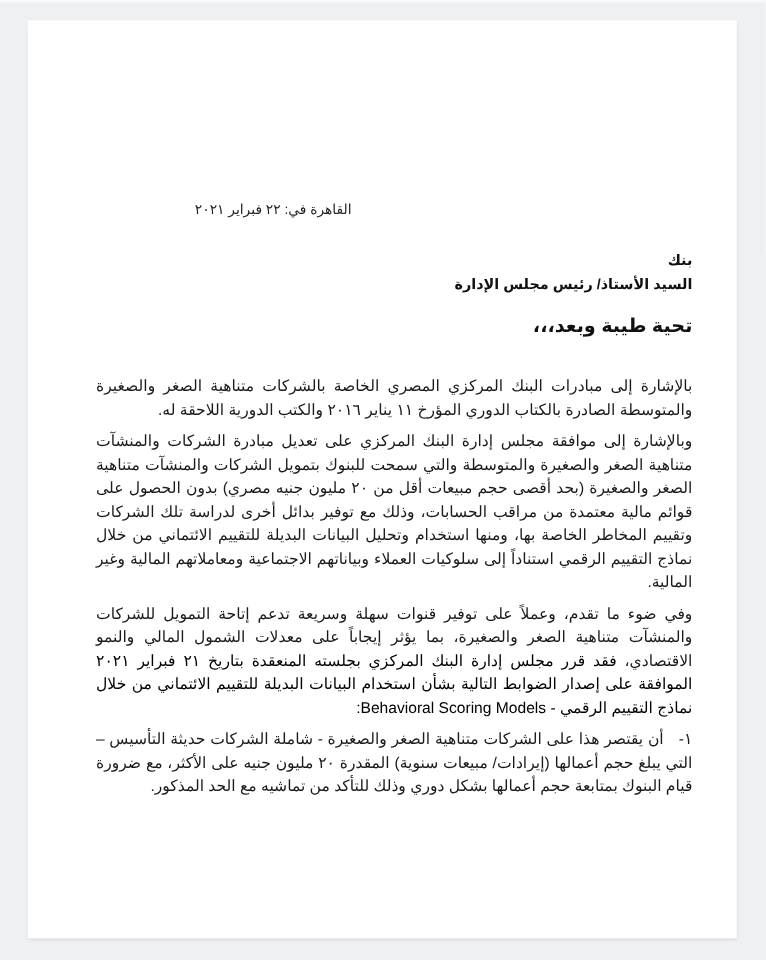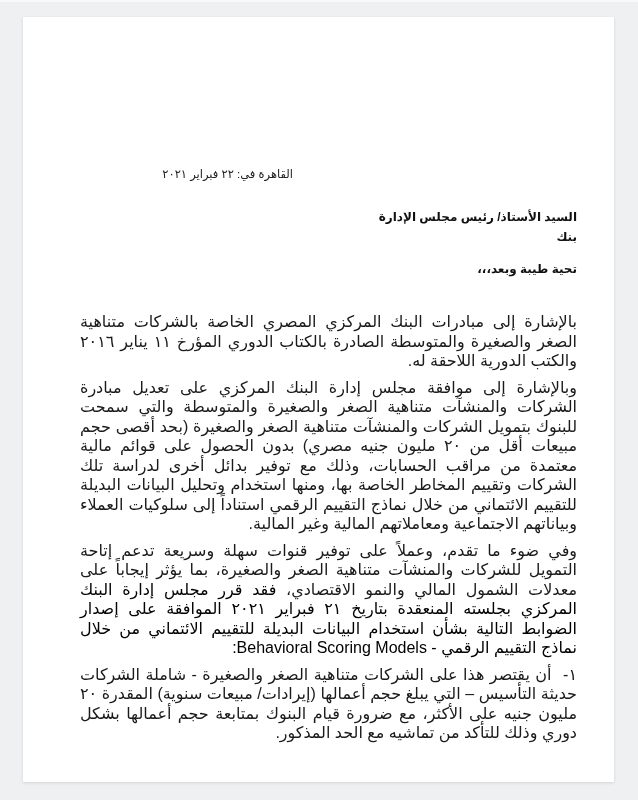--- a/index.html
+++ b/index.html
@@ -22,43 +22,43 @@
   .date {
     position:absolute; left:110px; top:150px; width:160px;
     font-size:11.5px; color:#222;
   }
   .addressee {
     position:absolute; right:37px; top:190px; width:300px;
     font-size:12px; font-weight:bold; line-height:20px;
   }
   .greeting {
     position:absolute; right:37px; top:245px; width:300px;
-    font-size:12px; font-weight:bold;
+    font-size:16px; font-weight:bold;
   }
   .body {
     position:absolute; left:57px; right:37px; top:295px;
-    font-size:16px; line-height:19.5px; color:#1a1a1a;
+    font-size:13px; line-height:19.5px; color:#1a1a1a;
   }
   .para { margin:0 0 7px 0; text-align:justify; text-align-last:right; }
   .b { font-weight:normal; color:#000; }
   .list-item { margin:0 0 7px 0; padding-right:0; text-align:justify; text-align-last:right; }
   .list-num { display:inline-block; min-width:20px; }
   .list-text { }
 </style>
 </head>
 <body>
 
 <div class="frame-line"></div>
 
 <div class="page">
   <div class="date rtl">القاهرة في:  ٢٢ فبراير ٢٠٢١</div>
 
   <div class="addressee rtl">
+    <div>بنك</div>
     <div>السيد الأستاذ/ رئيس مجلس الإدارة</div>
-    <div>بنك</div>
   </div>
 
   <div class="greeting rtl">تحية طيبة وبعد،،،</div>
 
   <div class="body rtl">
     <p class="para">بالإشارة إلى مبادرات البنك المركزي المصري الخاصة بالشركات متناهية الصغر والصغيرة والمتوسطة الصادرة بالكتاب الدوري المؤرخ ١١ يناير ٢٠١٦ والكتب الدورية اللاحقة له.</p>
     <p class="para">وبالإشارة إلى موافقة مجلس إدارة البنك المركزي على تعديل مبادرة الشركات والمنشآت متناهية الصغر والصغيرة والمتوسطة والتي سمحت للبنوك بتمويل الشركات والمنشآت متناهية الصغر والصغيرة (بحد أقصى حجم مبيعات أقل من ٢٠ مليون جنيه مصري) بدون الحصول على قوائم مالية معتمدة من مراقب الحسابات، وذلك مع توفير بدائل أخرى لدراسة تلك الشركات وتقييم المخاطر الخاصة بها، ومنها استخدام وتحليل البيانات البديلة للتقييم الائتماني من خلال نماذج التقييم الرقمي استناداً إلى سلوكيات العملاء وبياناتهم الاجتماعية ومعاملاتهم المالية وغير المالية.</p>
     <p class="para"><span>وفي ضوء ما تقدم، وعملاً على توفير قنوات سهلة وسريعة تدعم إتاحة التمويل للشركات والمنشآت متناهية الصغر والصغيرة، بما يؤثر إيجاباً على معدلات الشمول المالي والنمو الاقتصادي، </span><span class="b">فقد قرر مجلس إدارة البنك المركزي بجلسته المنعقدة بتاريخ ٢١ فبراير ٢٠٢١ الموافقة على إصدار الضوابط التالية بشأن استخدام البيانات البديلة للتقييم الائتماني من خلال نماذج التقييم الرقمي - Behavioral Scoring Models:</span></p>
 
     <div class="list-item">

